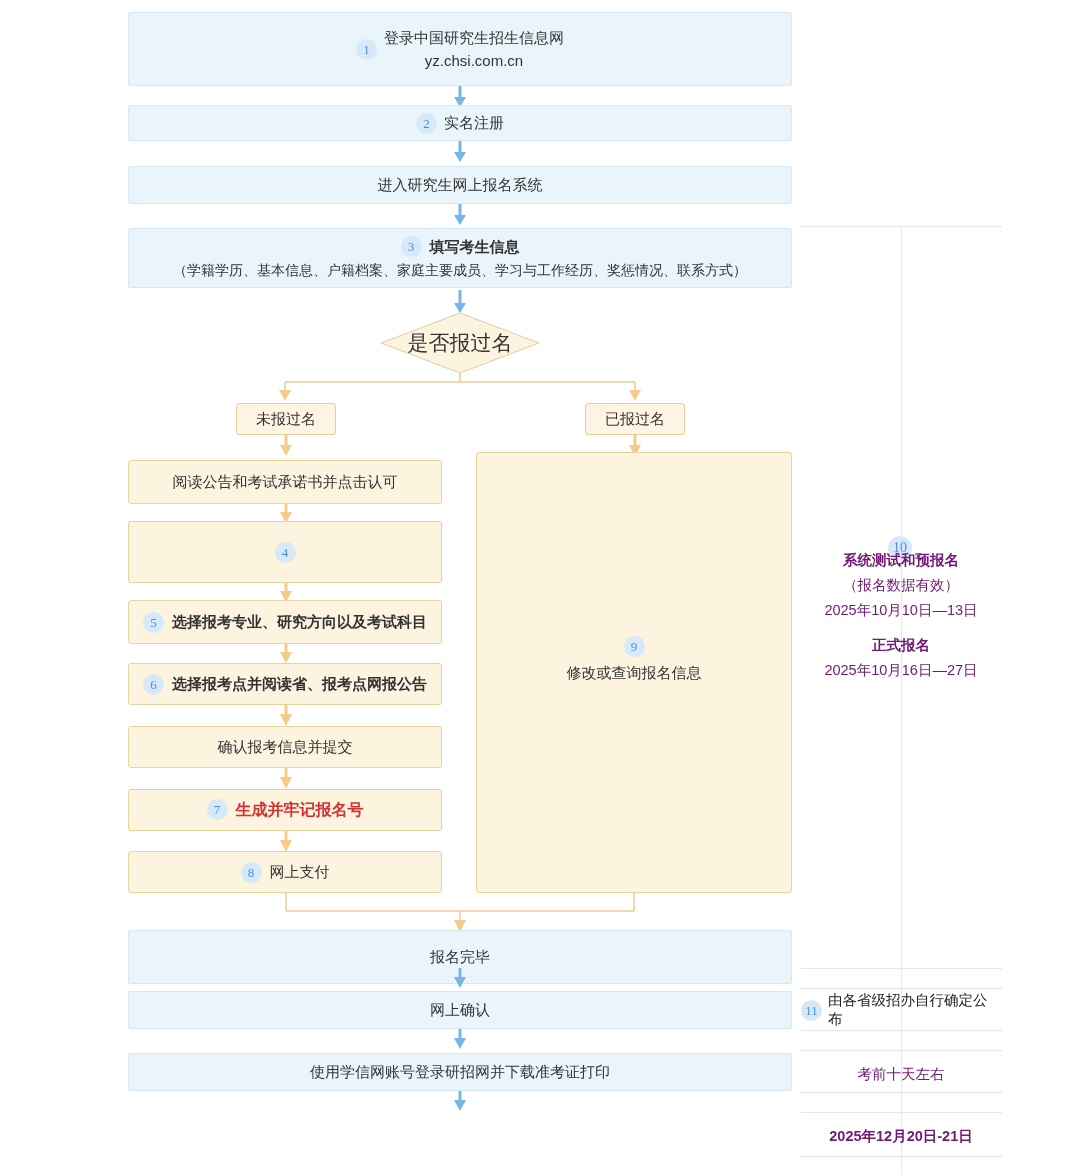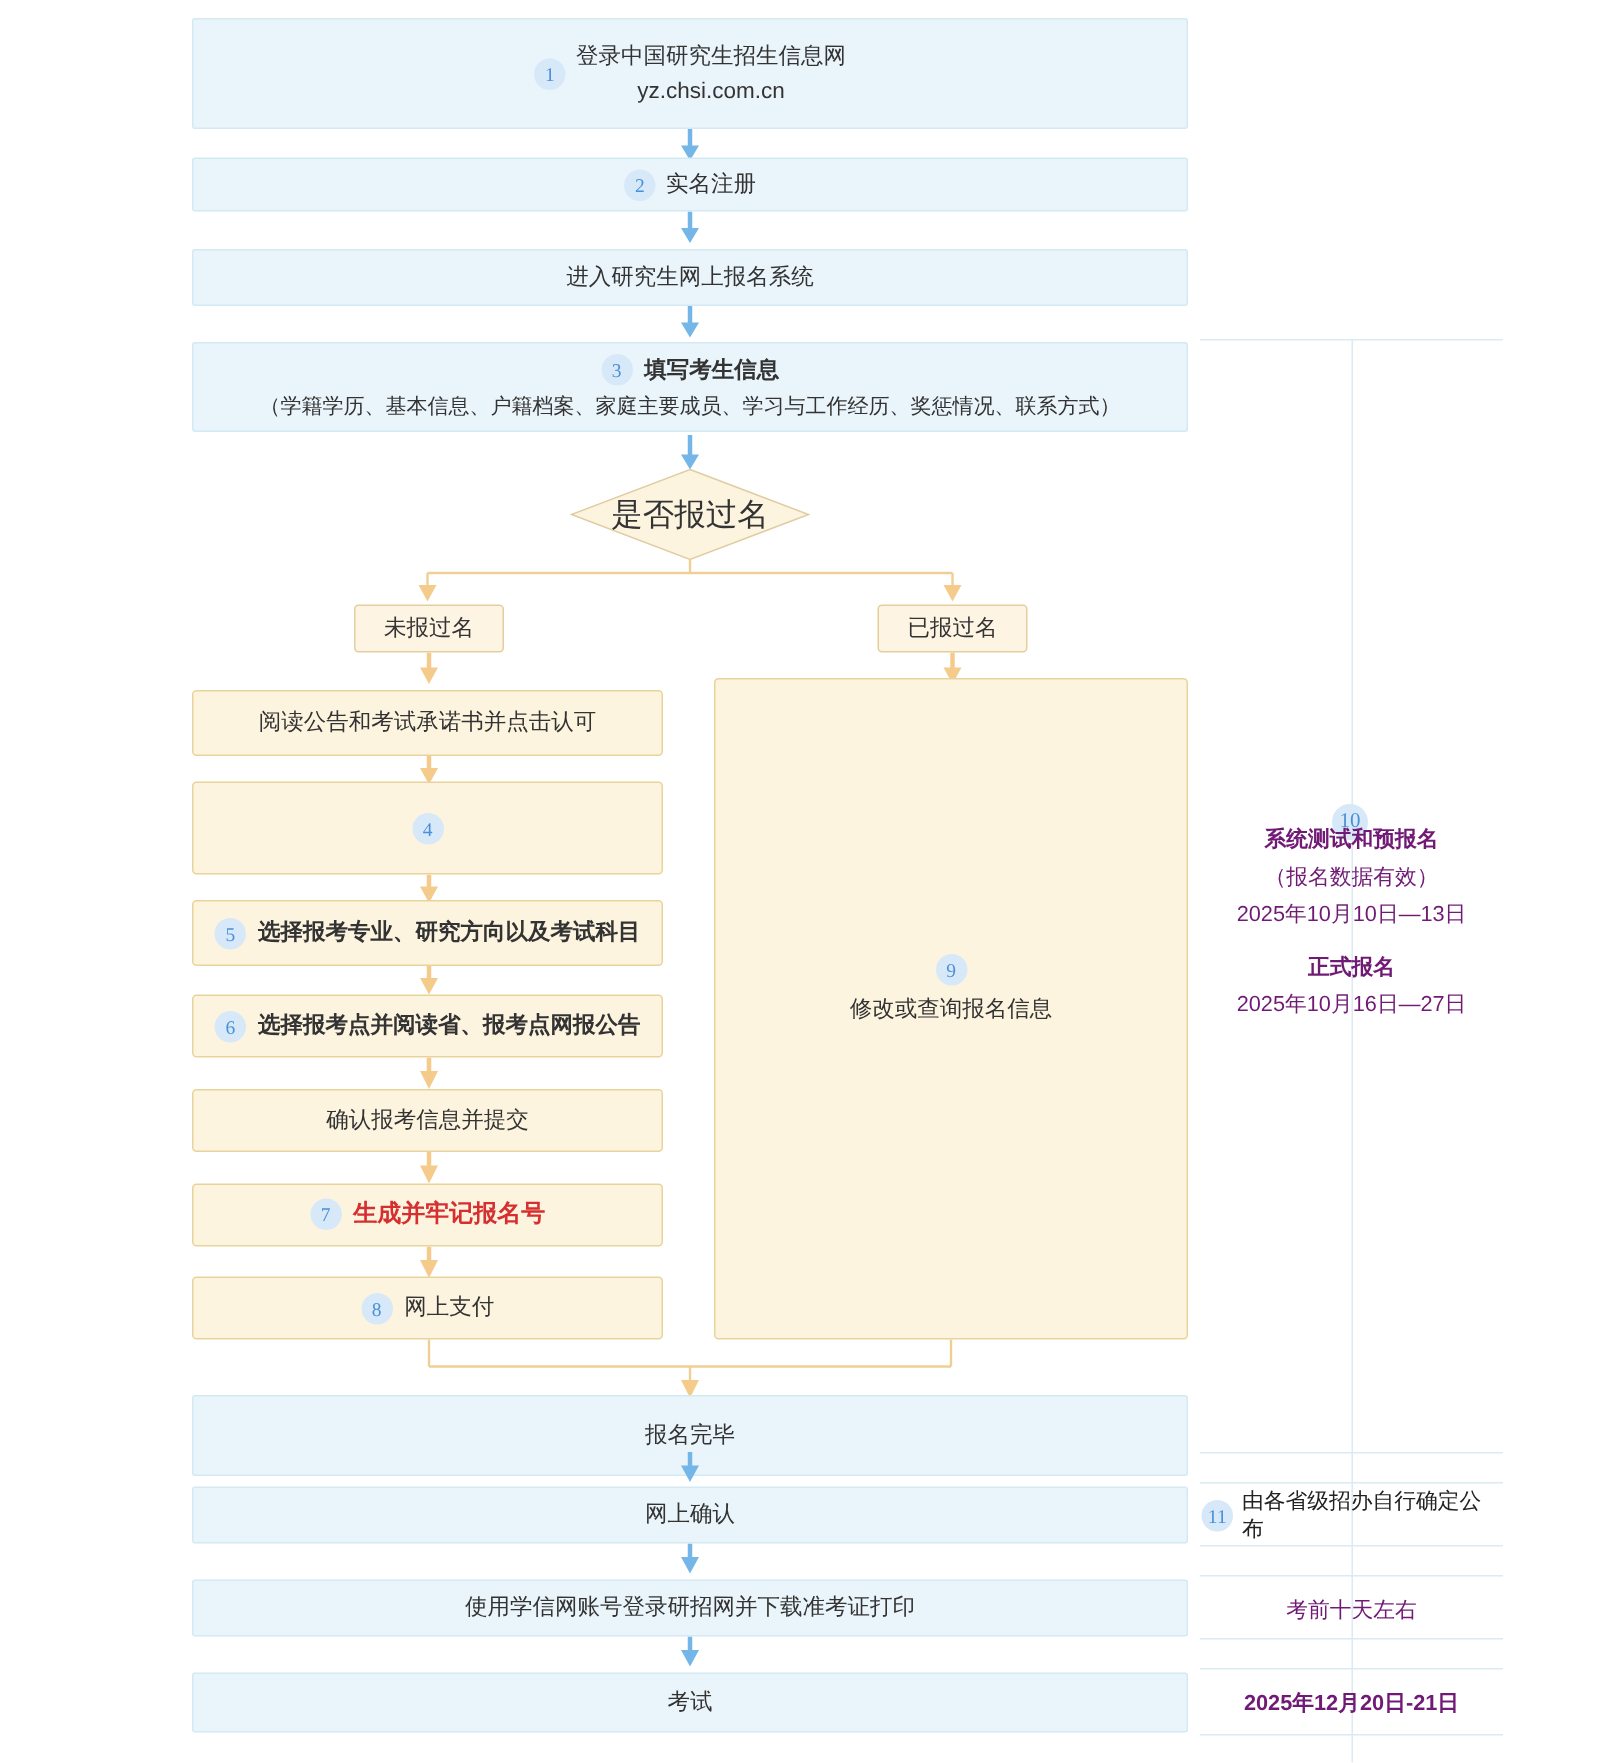--- a/index.html
+++ b/index.html
@@ -372,25 +372,20 @@
       <span>使用学信网账号登录研招网并下载准考证打印</span>
     </div>
   </div>
   <div class="conn" style="left:452px; top:1091px;">
     <svg width="16" height="21" viewBox="0 0 16 21">
       <path d="M8 0 L8 10" stroke="#74b6e8" stroke-width="3" fill="none"></path>
       <path d="M2 9 L14 9 L8 20 Z" fill="#74b6e8"></path>
     </svg>
   </div>
 
-  <div class="node node-blue" style="left:128px; top:1115px; width:664px; height:40px;">
-    <div class="inner">
-      <span>考试</span>
-    </div>
-  </div>
 
   <div class="conn" style="left:888px; top:516px; width:26px; height:26px;margin-top:20px;">
     <span class="badge big" style="position:absolute; left:0; top:0;">10</span>
   </div>
 
   <div class="tl-text" style="left:801px; top:548px; width:200px;">
     <div class="bold">系统测试和预报名</div>
     <div>（报名数据有效）</div>
     <div>2025年10月10日—13日</div>
     <div style="height:10px;"></div>

